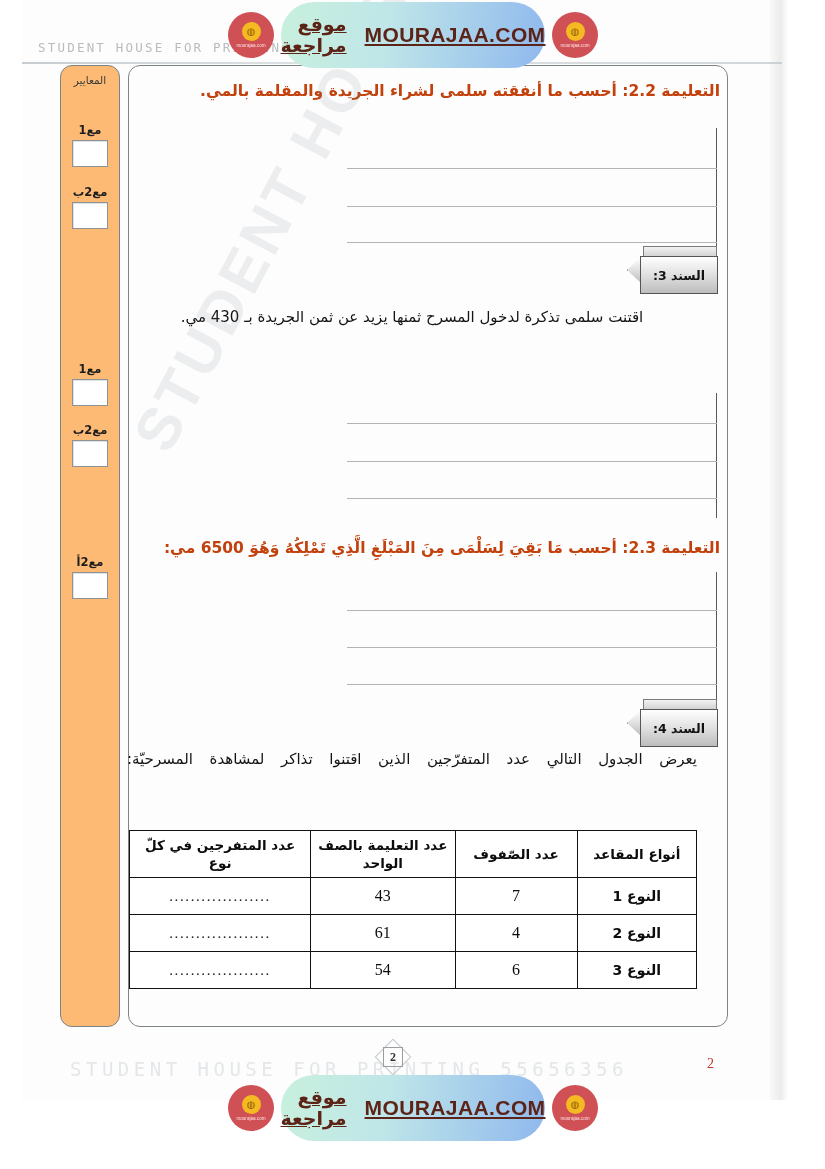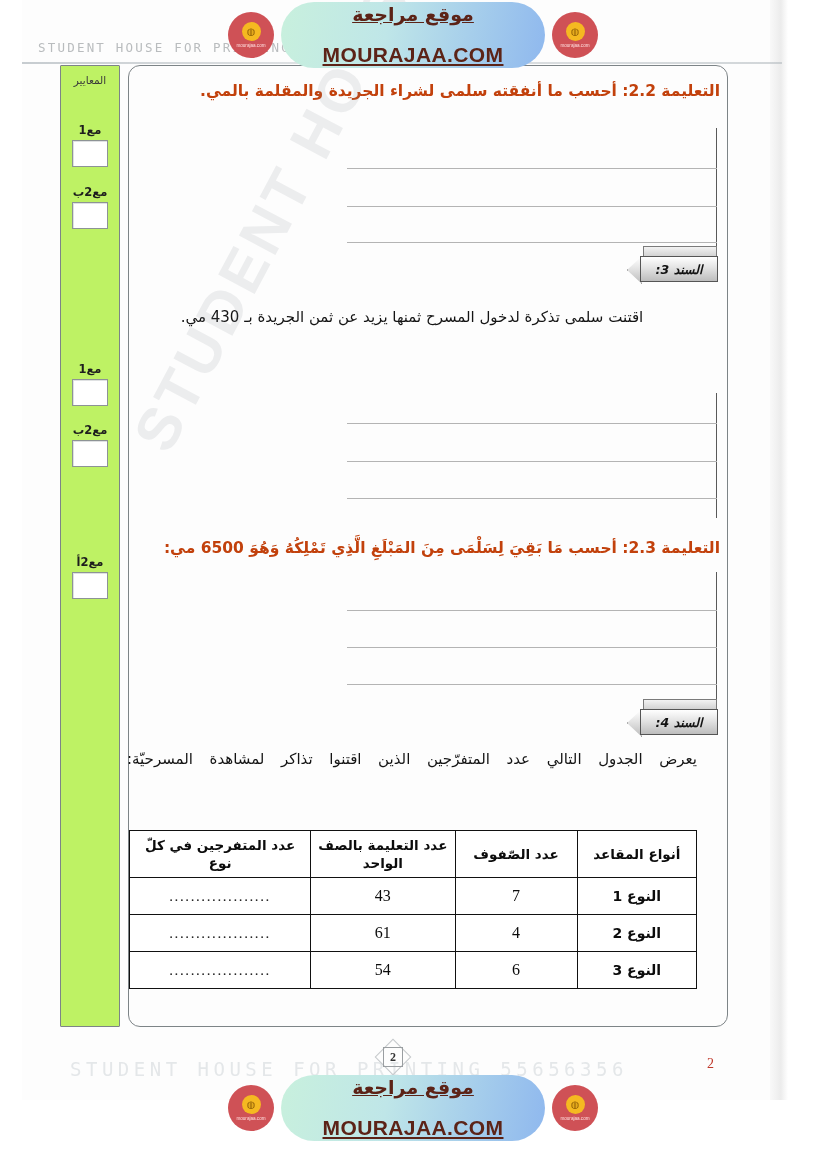--- a/index.html
+++ b/index.html
@@ -66,21 +66,20 @@
     align-items: center;
     justify-content: center;
     direction: ltr;
   }
   .promo-pill {
     width: 264px;
     height: 66px;
     border-radius: 36px;
     background: linear-gradient(100deg, #c8f0dd 0%, #bfe6e8 40%, #8fb8ee 100%);
     display: flex;
-    flex-direction: column;
     align-items: center;
     justify-content: center;
     gap: 18px;
   }
   .promo-ar {
     font-family: "DejaVu Sans", sans-serif;
     font-size: 19px;
     font-weight: 700;
     color: #5c2317;
     text-decoration: underline;
@@ -129,22 +128,22 @@
   }
 
   
   .criteria-col {
     position: absolute;
     left: 60px;
     top: 65px;
     width: 58px;
     height: 960px;
     border: 1.6px solid #7d8487;
-    border-radius: 1px;
-    background: #bef264;
+    border-radius: 12px;
+    background: #fdba74;
   }
   .criteria-title {
     position: absolute;
     top: 8px;
     left: 0;
     width: 100%;
     text-align: center;
     font-family: "DejaVu Sans", sans-serif;
     font-size: 10.5px;
     color: #3a3a3a;
@@ -223,23 +222,22 @@
     position: absolute;
     right: 0;
     height: 1px;
     background: #b4b4b4;
   }
 
   
   .src-tab {
     position: absolute;
     width: 78px;
-    height: 26px;
+    height: 38px;
     direction: rtl;
-    font-style: italic;
   }
   .src-tab .body {
     position: absolute;
     inset: 0;
     background: linear-gradient(to bottom, #ffffff 0%, #e3e3e3 45%, #bdbdbd 100%);
     border: 1.3px solid #555;
     clip-path: polygon(0 0, 100% 0, 100% 100%, 0 100%, 0 100%);
     display: flex;
     align-items: center;
     justify-content: center;

